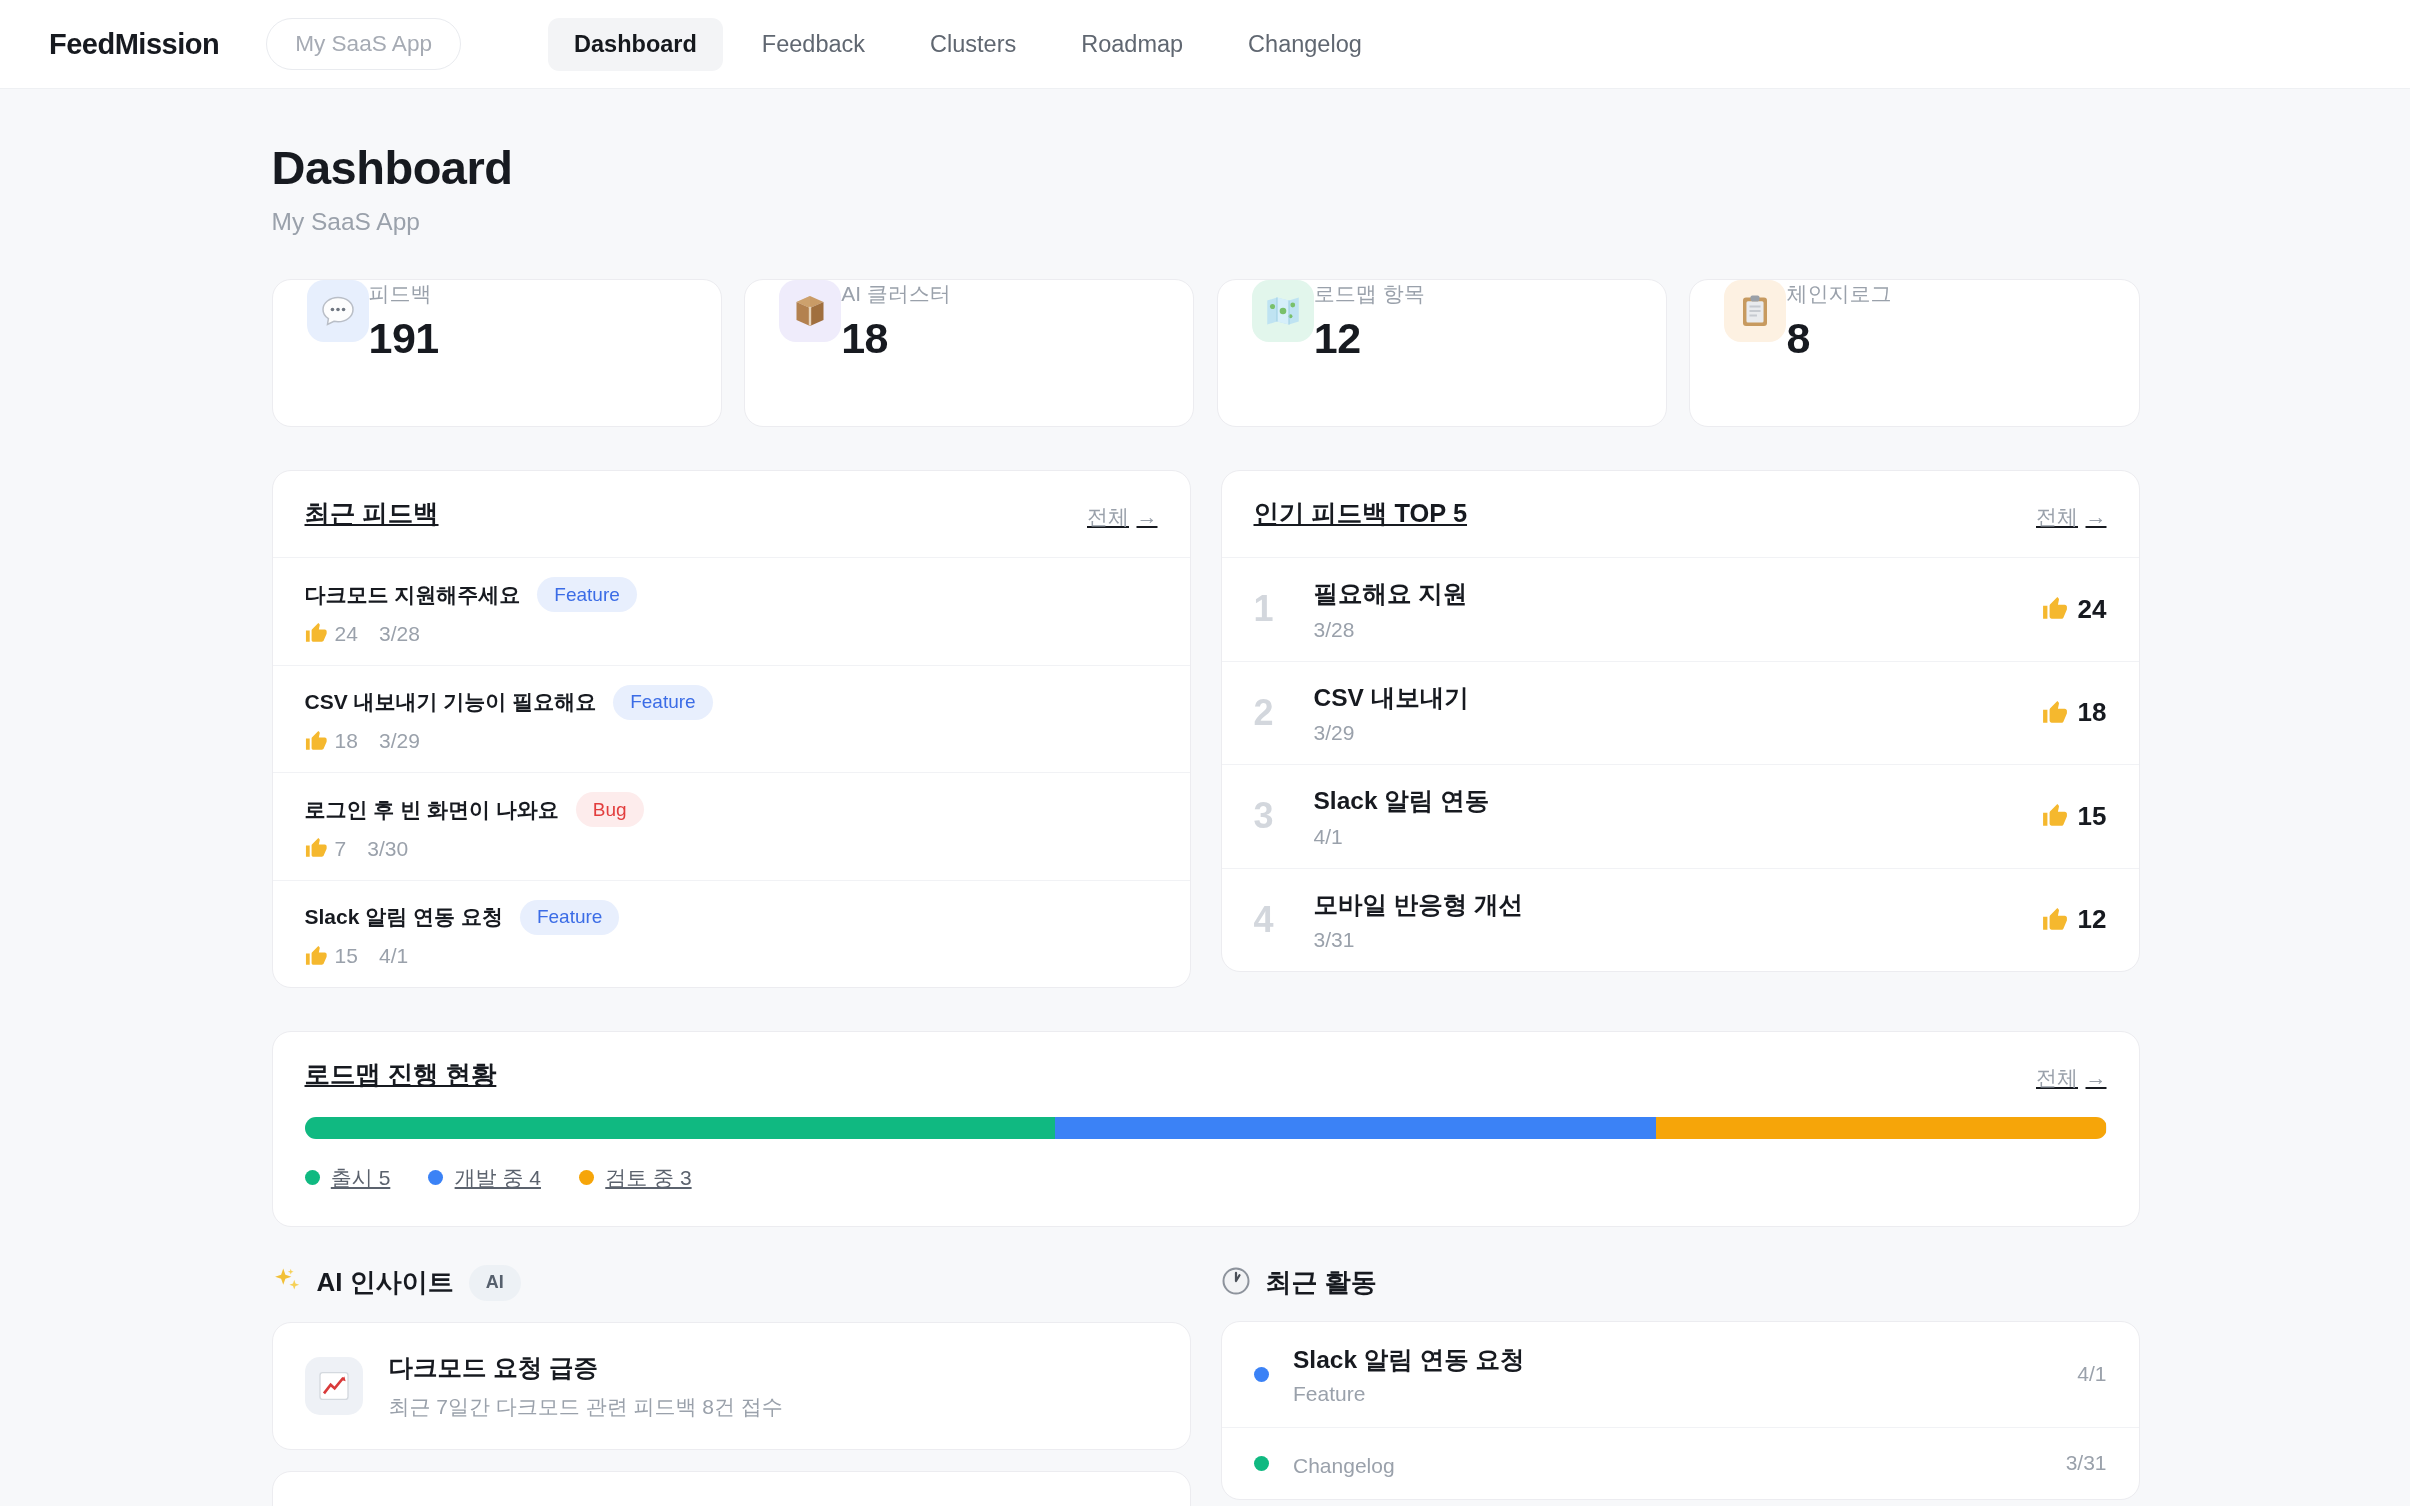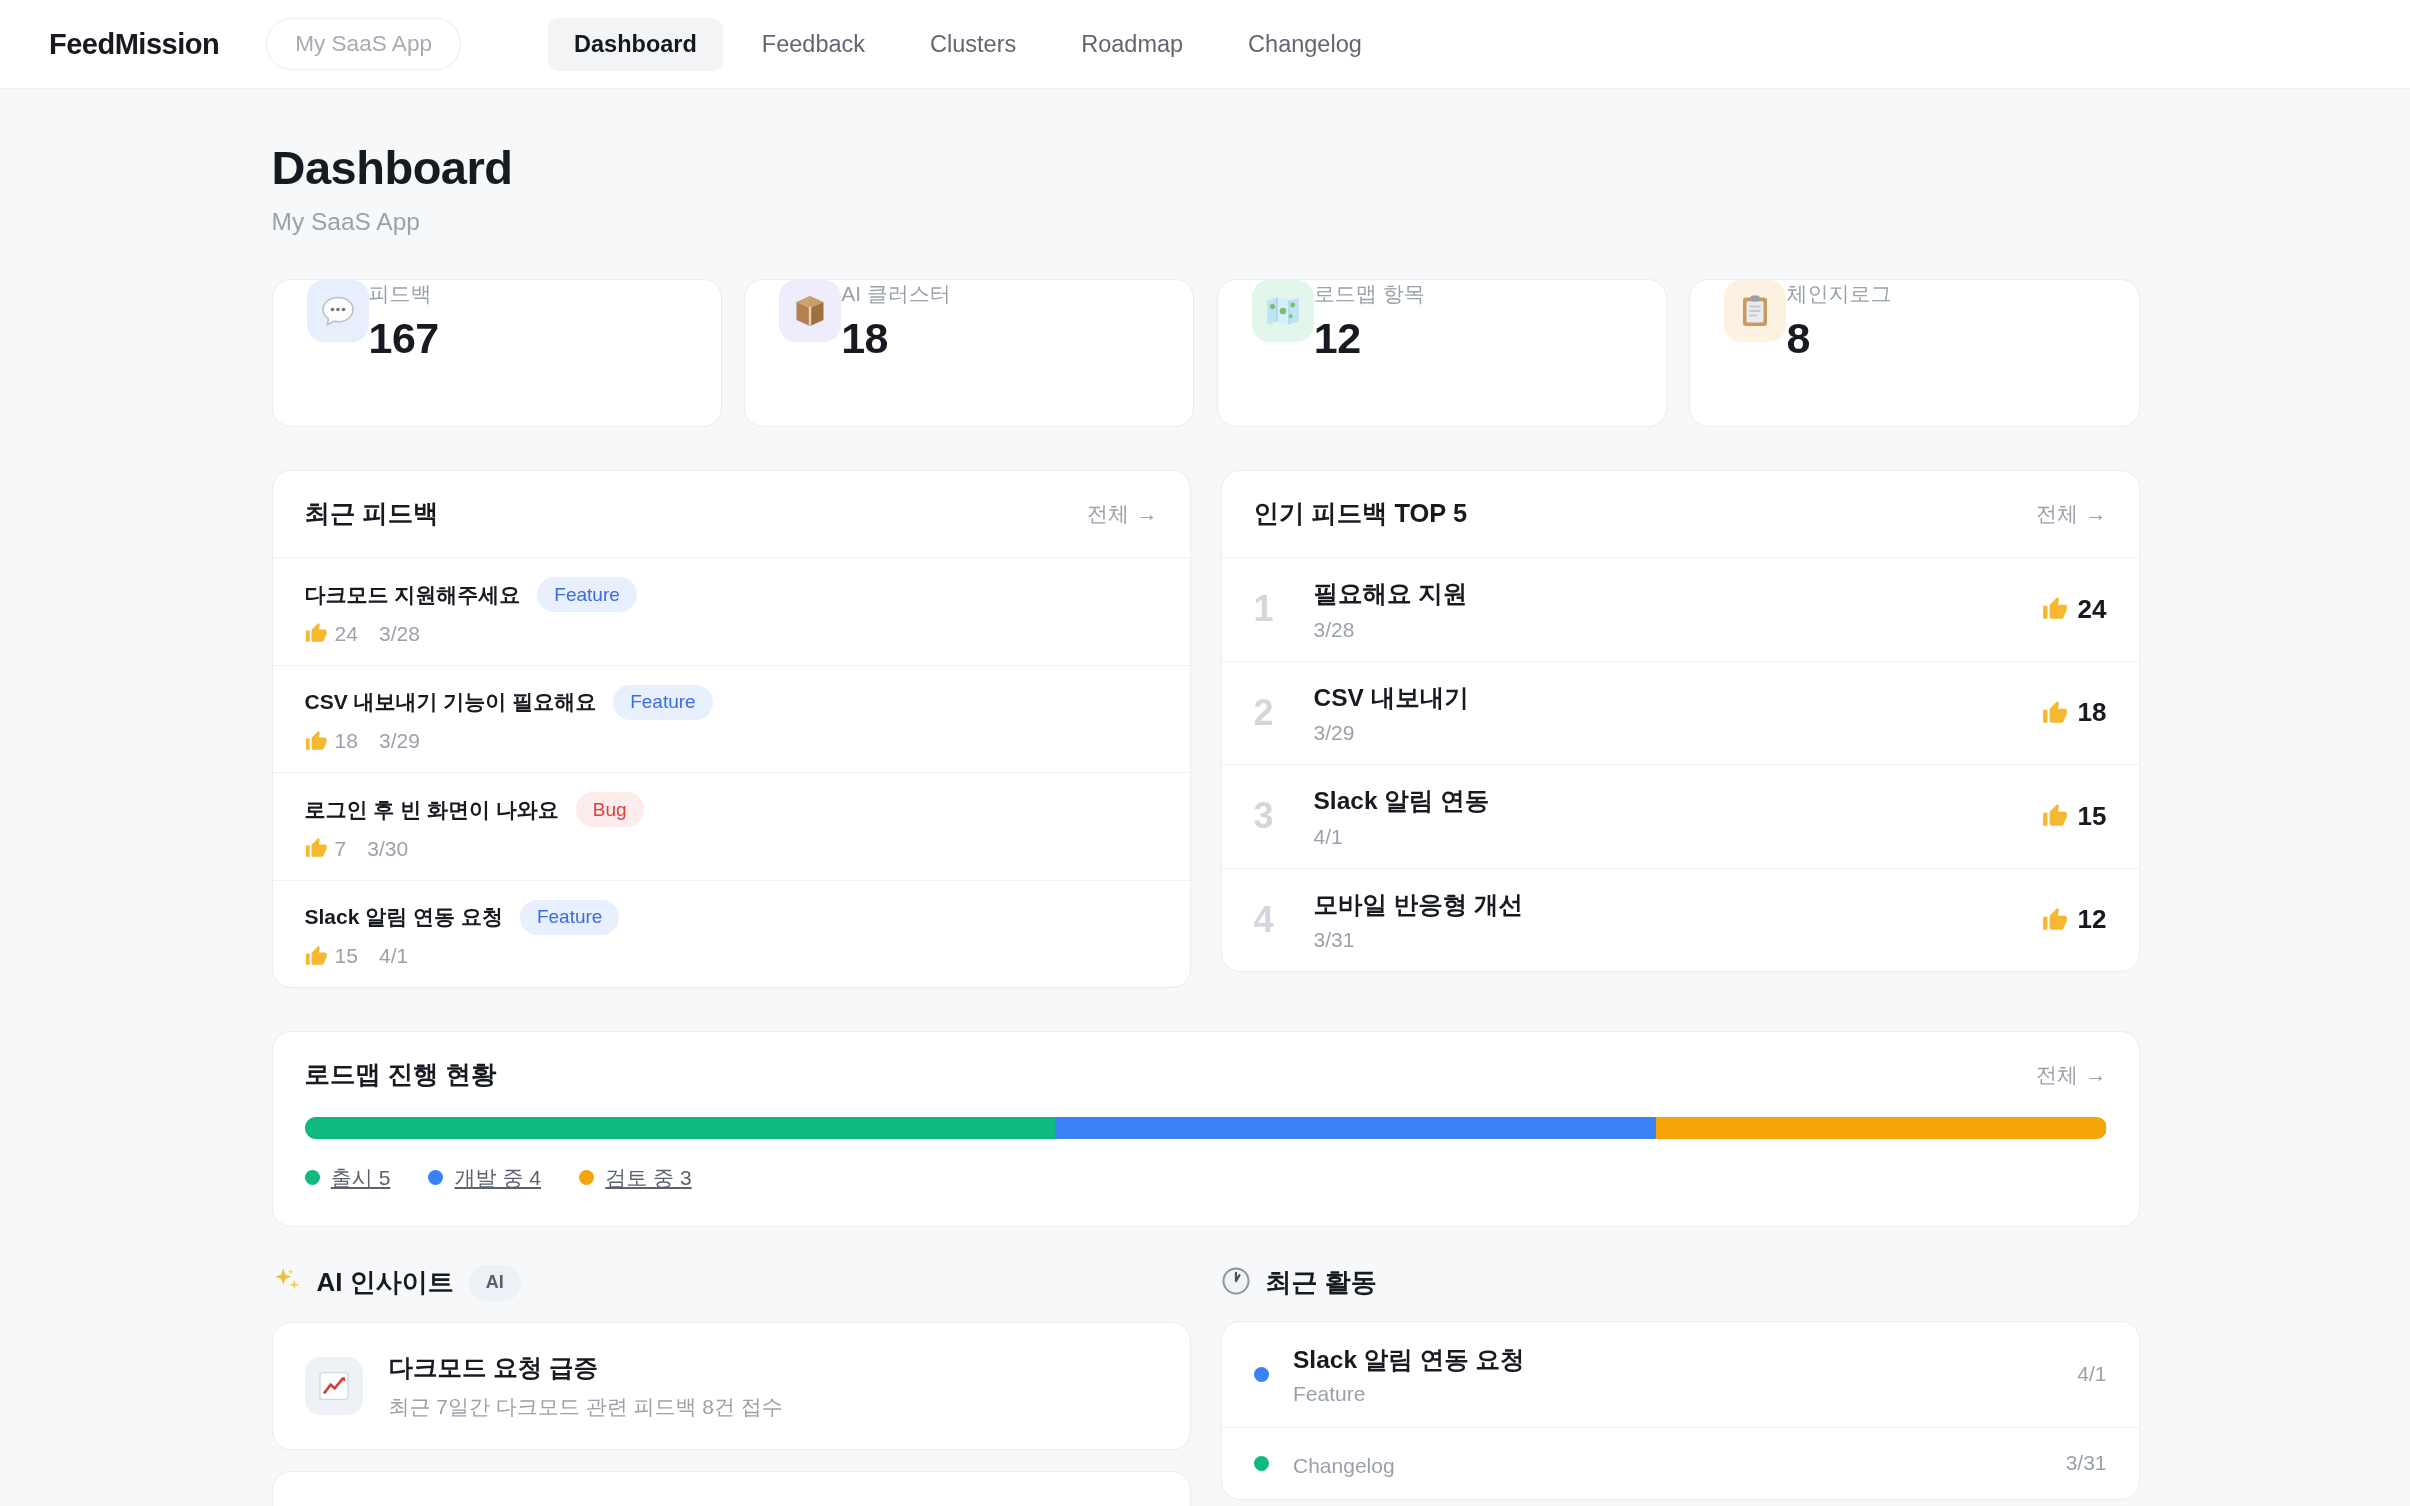--- a/index.html
+++ b/index.html
@@ -31,22 +31,22 @@
   .bg-feedback { background:#e7effd; }
   .bg-cluster  { background:#efecfb; }
   .bg-roadmap  { background:#e2f6ec; }
   .bg-changelog{ background:#fdf1e2; }
   .stat-label { font-size:21px; color:#9aa1ab; }
   .stat-value { font-size:43px; font-weight:800; margin-top:5.6px; letter-spacing:-0.5px; }
 
   
   .two-col { display:grid; grid-template-columns:1fr 1fr; gap:30px; margin-top:43px; align-items:start; }
   .panel { background:#fff; border:0.9px solid #ececf0; border-radius:19px; overflow:hidden; }
-  .panel-header { display:flex; align-items:center; justify-content:space-between;
-    padding:26px 32px; border-bottom:0.9px solid #f1f2f5; }
+  .panel-header { display:flex; align-items:flex-end; justify-content:space-between;
+    padding:26px 32px; border-bottom:0.9px solid #f1f2f5;text-decoration:underline; }
   .panel-title { font-size:25.4px; font-weight:700; }
   .view-all { font-size:21px; color:#9aa1ab; cursor:pointer; display:flex; gap:7.5px; align-items:center; }
 
   
   .fb-item { padding:19px 32px; border-bottom:0.9px solid #f1f2f5; cursor:pointer; }
   .fb-item:last-child { border-bottom:none; }
   .fb-title-row { display:flex; align-items:center; gap:17px; }
   .fb-title { font-size:21px; font-weight:600; }
   .badge { font-size:19px; padding:6.6px 17px; border-radius:941px; font-weight:500; }
   .badge-feature { background:#e8effd; color:#3b6ce6; }
@@ -135,21 +135,21 @@
       <div class="icon-box bg-feedback">
         <svg viewBox="0 0 24 24">
             <path d="M12 3C6.5 3 2 6.6 2 11c0 2.5 1.4 4.7 3.6 6.1L5 21l4.3-2.1c.9.2 1.8.3 2.7.3 5.5 0 10-3.6 10-8.2S17.5 3 12 3z" fill="#fdfdfd" stroke="#b9bec7" stroke-width="1"></path>
             <circle cx="8.3" cy="11" r="1.2" fill="#6f7680"></circle>
             <circle cx="12" cy="11" r="1.2" fill="#6f7680"></circle>
             <circle cx="15.7" cy="11" r="1.2" fill="#6f7680"></circle>
           </svg>
       </div>
       <div>
         <div class="stat-label">피드백</div>
-        <div class="stat-value">167</div>
+        <div class="stat-value">191</div>
       </div>
     </div>
 
     <div class="stat-card">
       <div class="icon-box bg-cluster">
         <svg viewBox="0 0 24 24">
             <path d="M12 2 3 6l9 4 9-4-9-4z" fill="#c99b66"></path>
             <path d="M3 6v12l9 4V10L3 6z" fill="#b3814f"></path>
             <path d="M21 6v12l-9 4V10l9-4z" fill="#a06f3e"></path>
             <path d="M12 2 3 6l9 4V2z" fill="#d2a773" opacity=".5"></path>

